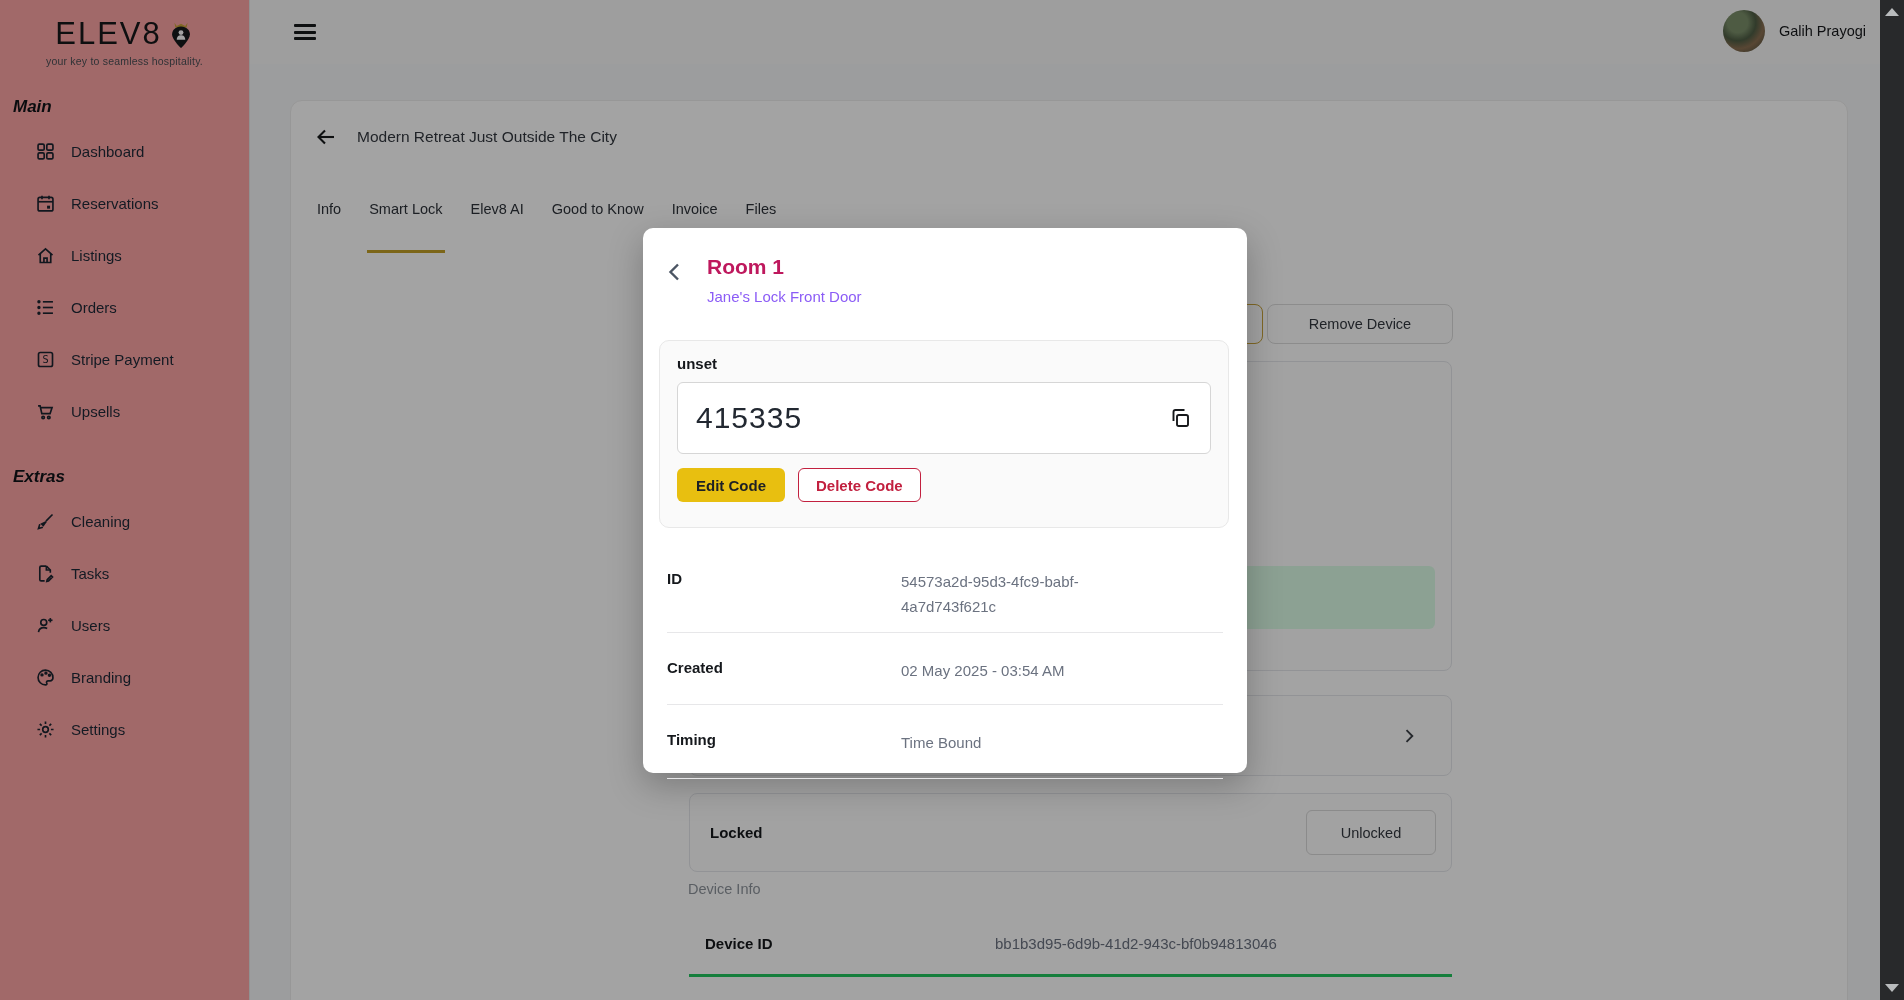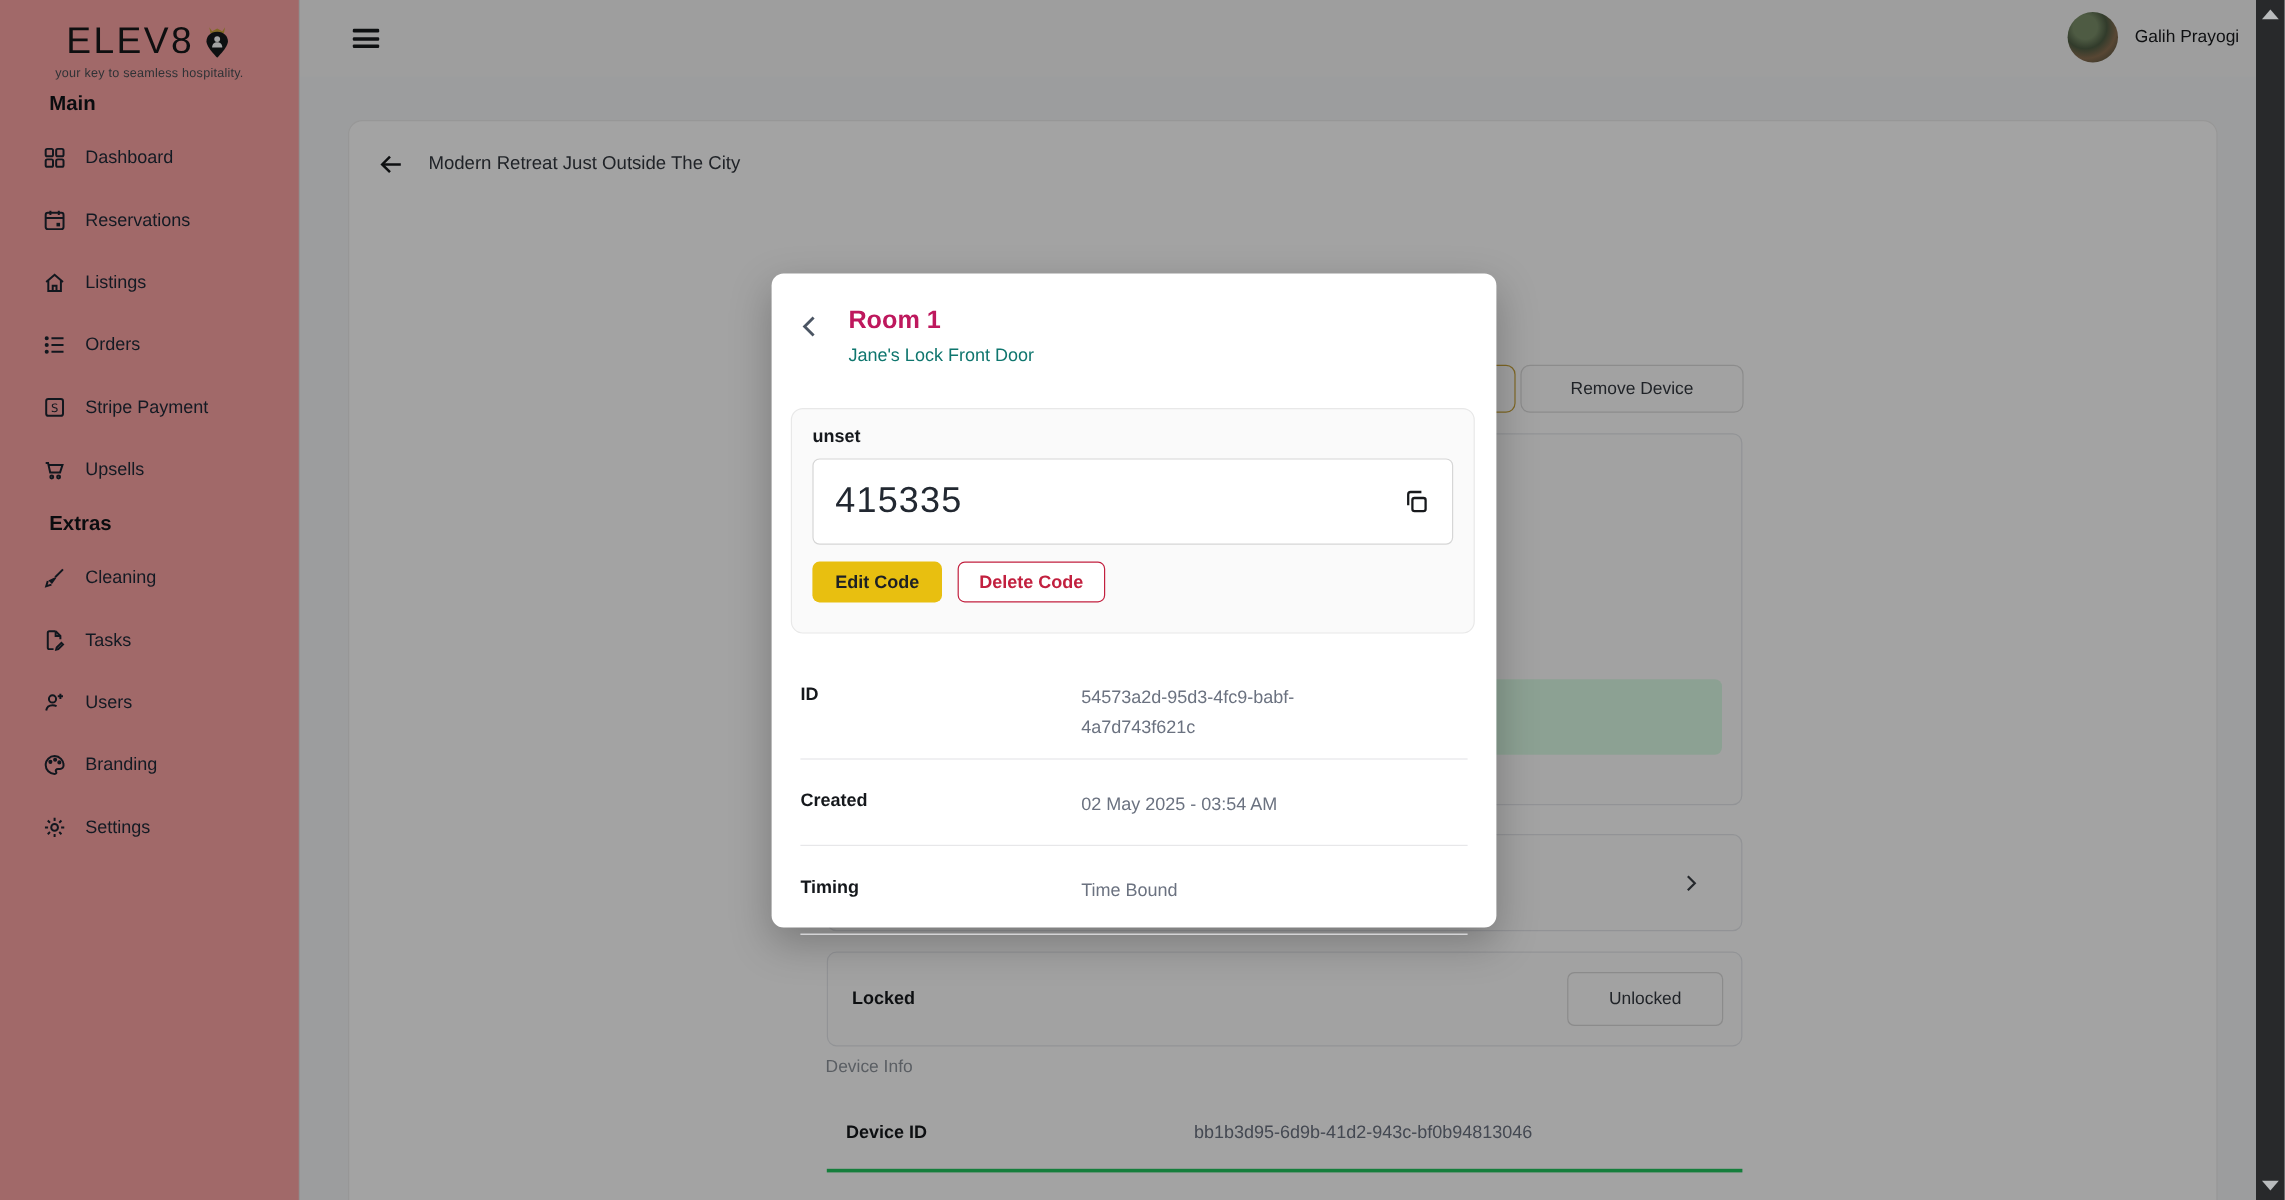--- a/index.html
+++ b/index.html
@@ -6,21 +6,21 @@
   html,body { width:1904px; height:1000px; overflow:hidden; }
   body { font-family:"Liberation Sans","DejaVu Sans",sans-serif; background:#f5f6f7; color:#1f2937; }
   #app { position:relative; width:1904px; height:1000px; overflow:hidden; }
 
   
   .sidebar { position:absolute; left:0; top:0; width:250px; height:1000px; background:#fca5a5; border-right:1px solid #e3e4e5; }
   .logo-wrap { padding:16px 0 6px 0; display:flex; flex-direction:column; align-items:center; }
   .logo-row { display:flex; align-items:center; gap:6px; }
   .logo-text { font-size:31px; font-weight:500; letter-spacing:2px; color:#17181a; }
   .logo-tagline { font-size:10.5px; color:#4b4f55; margin-top:3px; letter-spacing:.2px; }
-  .side-section-title { font-size:17px; font-weight:bold; color:#101418; padding:0 0 0 41px; margin-top:4px; }
+  .side-section-title { font-size:17px; font-weight:bold; color:#101418; padding:0 0 0 13px; margin-top:24px;font-style:italic; }
   .side-list { margin-top:14px; display:flex; flex-direction:column; }
   .side-item { height:40px; margin-bottom:12px; display:flex; align-items:center; gap:15px; padding-left:35px; font-size:15px; color:#1f2937; cursor:pointer; }
   .side-item .icn { width:21px; height:21px; flex:0 0 21px; color:#1c2430; }
   .icn svg { width:100%; height:100%; display:block; }
 
   
   .topbar { position:absolute; left:250px; top:0; width:1630px; height:64px; background:#f8f8f8; }
   .hamburger { position:absolute; left:44px; top:24px; width:22px; height:16px; display:flex; flex-direction:column; justify-content:space-between; cursor:pointer; }
   .hamburger i { display:block; height:3px; background:#17191c; border-radius:1px; }
   .user-chip { position:absolute; right:14px; top:10px; display:flex; align-items:center; gap:14px; cursor:pointer; }
@@ -62,21 +62,21 @@
   .device-row { position:absolute; left:398px; top:820px; width:763px; display:flex; padding:14px 16px 22px 16px; border-bottom:3px solid #22c55e; }
   .device-row .lbl { width:290px; font-size:15px; font-weight:bold; color:#15181c; }
   .device-row .val { font-size:15px; color:#6b7280; }
 
   
   .overlay { position:absolute; left:0; top:0; width:1880px; height:1000px; background:rgba(0,0,0,.36); z-index:50; }
   .modal { position:absolute; left:643px; top:228px; width:604px; height:545px; background:#ffffff; border-radius:10px; box-shadow:0 12px 34px rgba(0,0,0,.25); z-index:60; }
   .modal-back { position:absolute; left:14px; top:26px; width:36px; height:36px; display:flex; align-items:center; justify-content:center; color:#4b5563; cursor:pointer; }
   .modal-back .icn { width:24px; height:24px; }
   .modal-title { position:absolute; left:64px; top:27px; font-size:21px; font-weight:bold; color:#be185d; }
-  .modal-subtitle { position:absolute; left:64px; top:60px; font-size:15px; color:#0f766e; }
+  .modal-subtitle { position:absolute; left:64px; top:60px; font-size:15px; color:#8b5cf6; }
 
   .code-card { position:absolute; left:16px; top:112px; width:570px; height:188px; background:#fafafa; border:1px solid #e8e8e8; border-radius:10px; padding:14px 17px; }
   .code-label { font-size:15px; font-weight:bold; color:#15181c; }
   .code-input { margin-top:10px; height:72px; background:#ffffff; border:1px solid #d6d6d6; border-radius:6px; display:flex; align-items:center; padding:0 18px; }
   .code-value { font-size:30px; color:#222831; letter-spacing:1px; }
   .copy-btn { margin-left:auto; width:24px; height:24px; color:#17191c; cursor:pointer; }
   .code-btns { margin-top:14px; display:flex; gap:13px; }
   .edit-code-btn { height:34px; padding:0 19px; background:#e8bf10; border:none; border-radius:6px; font-size:15px; font-weight:bold; color:#1d2025; cursor:pointer; font-family:inherit; }
   .delete-code-btn { height:34px; padding:0 17px; background:#ffffff; border:1.5px solid #c2203f; border-radius:6px; font-size:15px; font-weight:bold; color:#c2203f; cursor:pointer; font-family:inherit; }
 
@@ -258,20 +258,28 @@
       <div class="page-header">
         <div class="back-btn">
           <svg width="24" height="24" viewBox="0 0 24 24" fill="none" stroke="currentColor" stroke-width="2.1">
               <line x1="20" y1="12" x2="5" y2="12"></line>
               <polyline points="11 5.5 4.5 12 11 18.5"></polyline>
             </svg>
         </div>
         <div class="page-title">Modern Retreat Just Outside The City</div>
       </div>
 
+      <div class="tabs">
+        <div class="tab">Info</div>
+        <div class="tab active">Smart Lock</div>
+        <div class="tab">Elev8 AI</div>
+        <div class="tab">Good to Know</div>
+        <div class="tab">Invoice</div>
+        <div class="tab">Files</div>
+      </div>
 
       <div class="gold-frag"></div>
       <button class="remove-device">Remove Device</button>
 
       <div class="bx big-card">
         <div class="green-bar"></div>
       </div>
 
       <div class="bx chev-row">
         <span class="icn">

